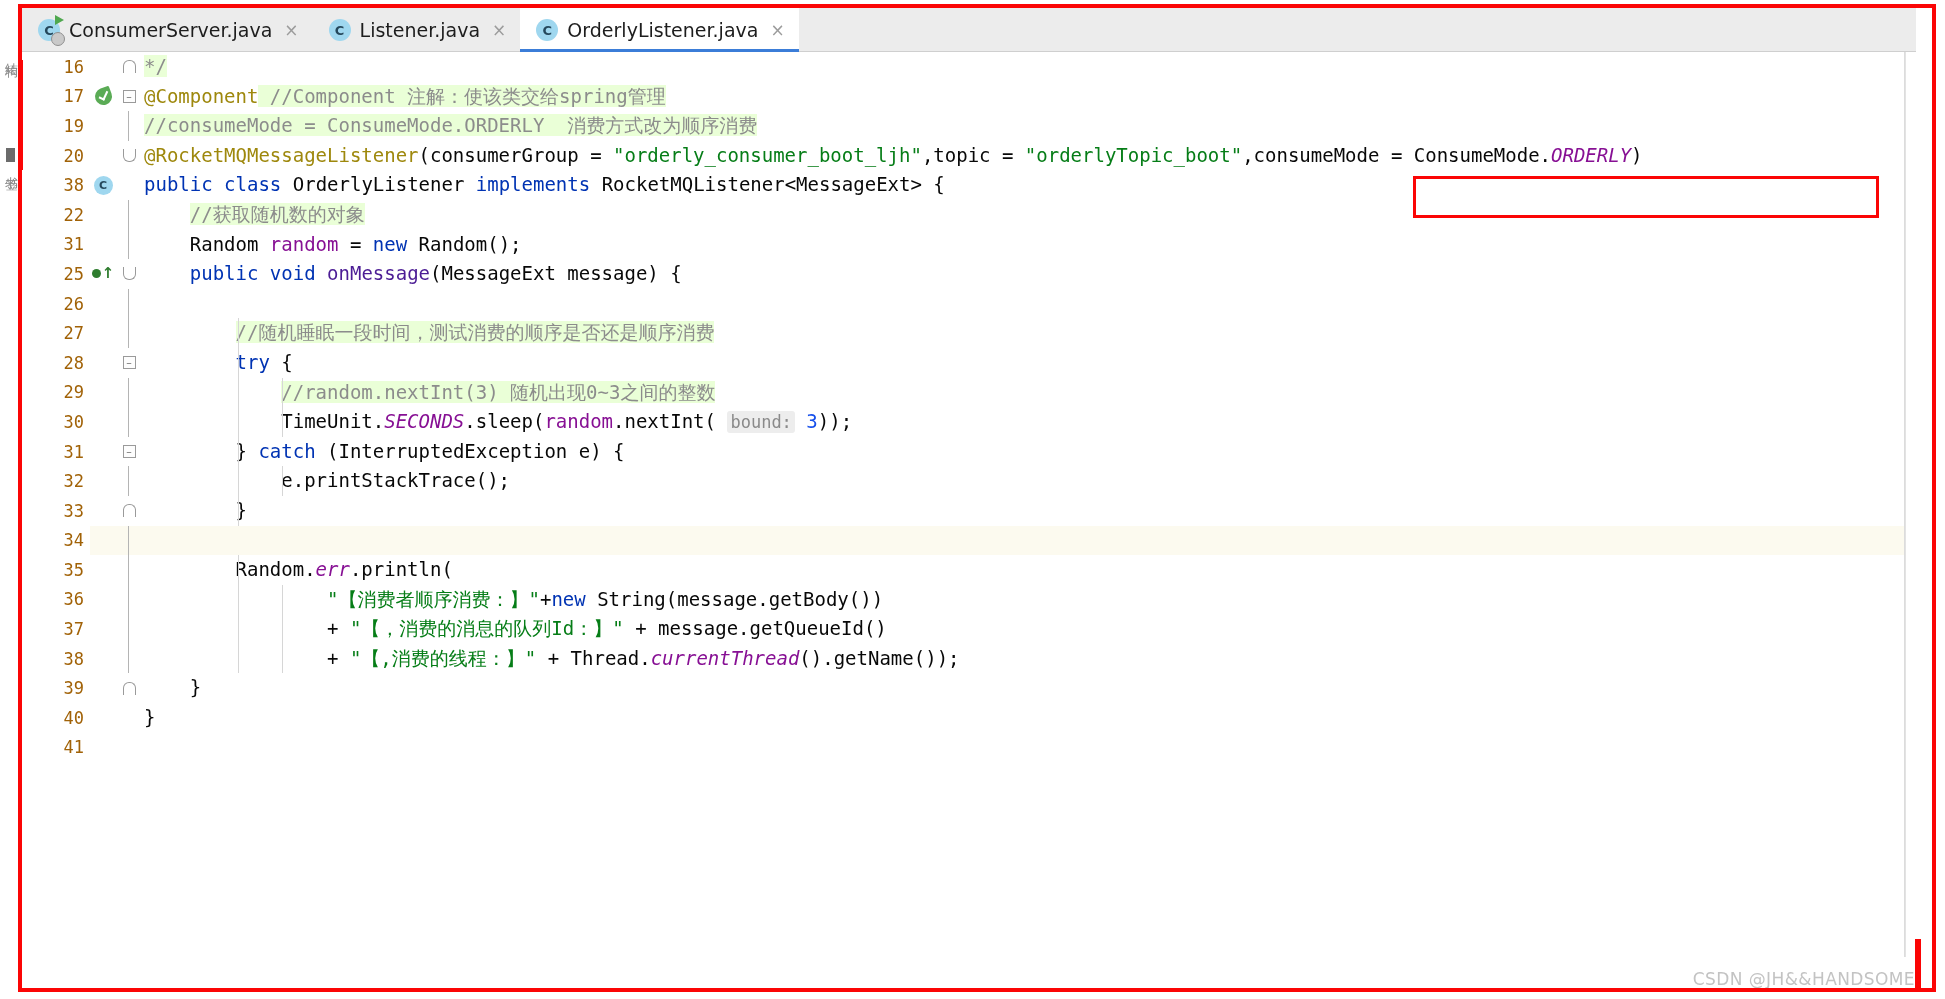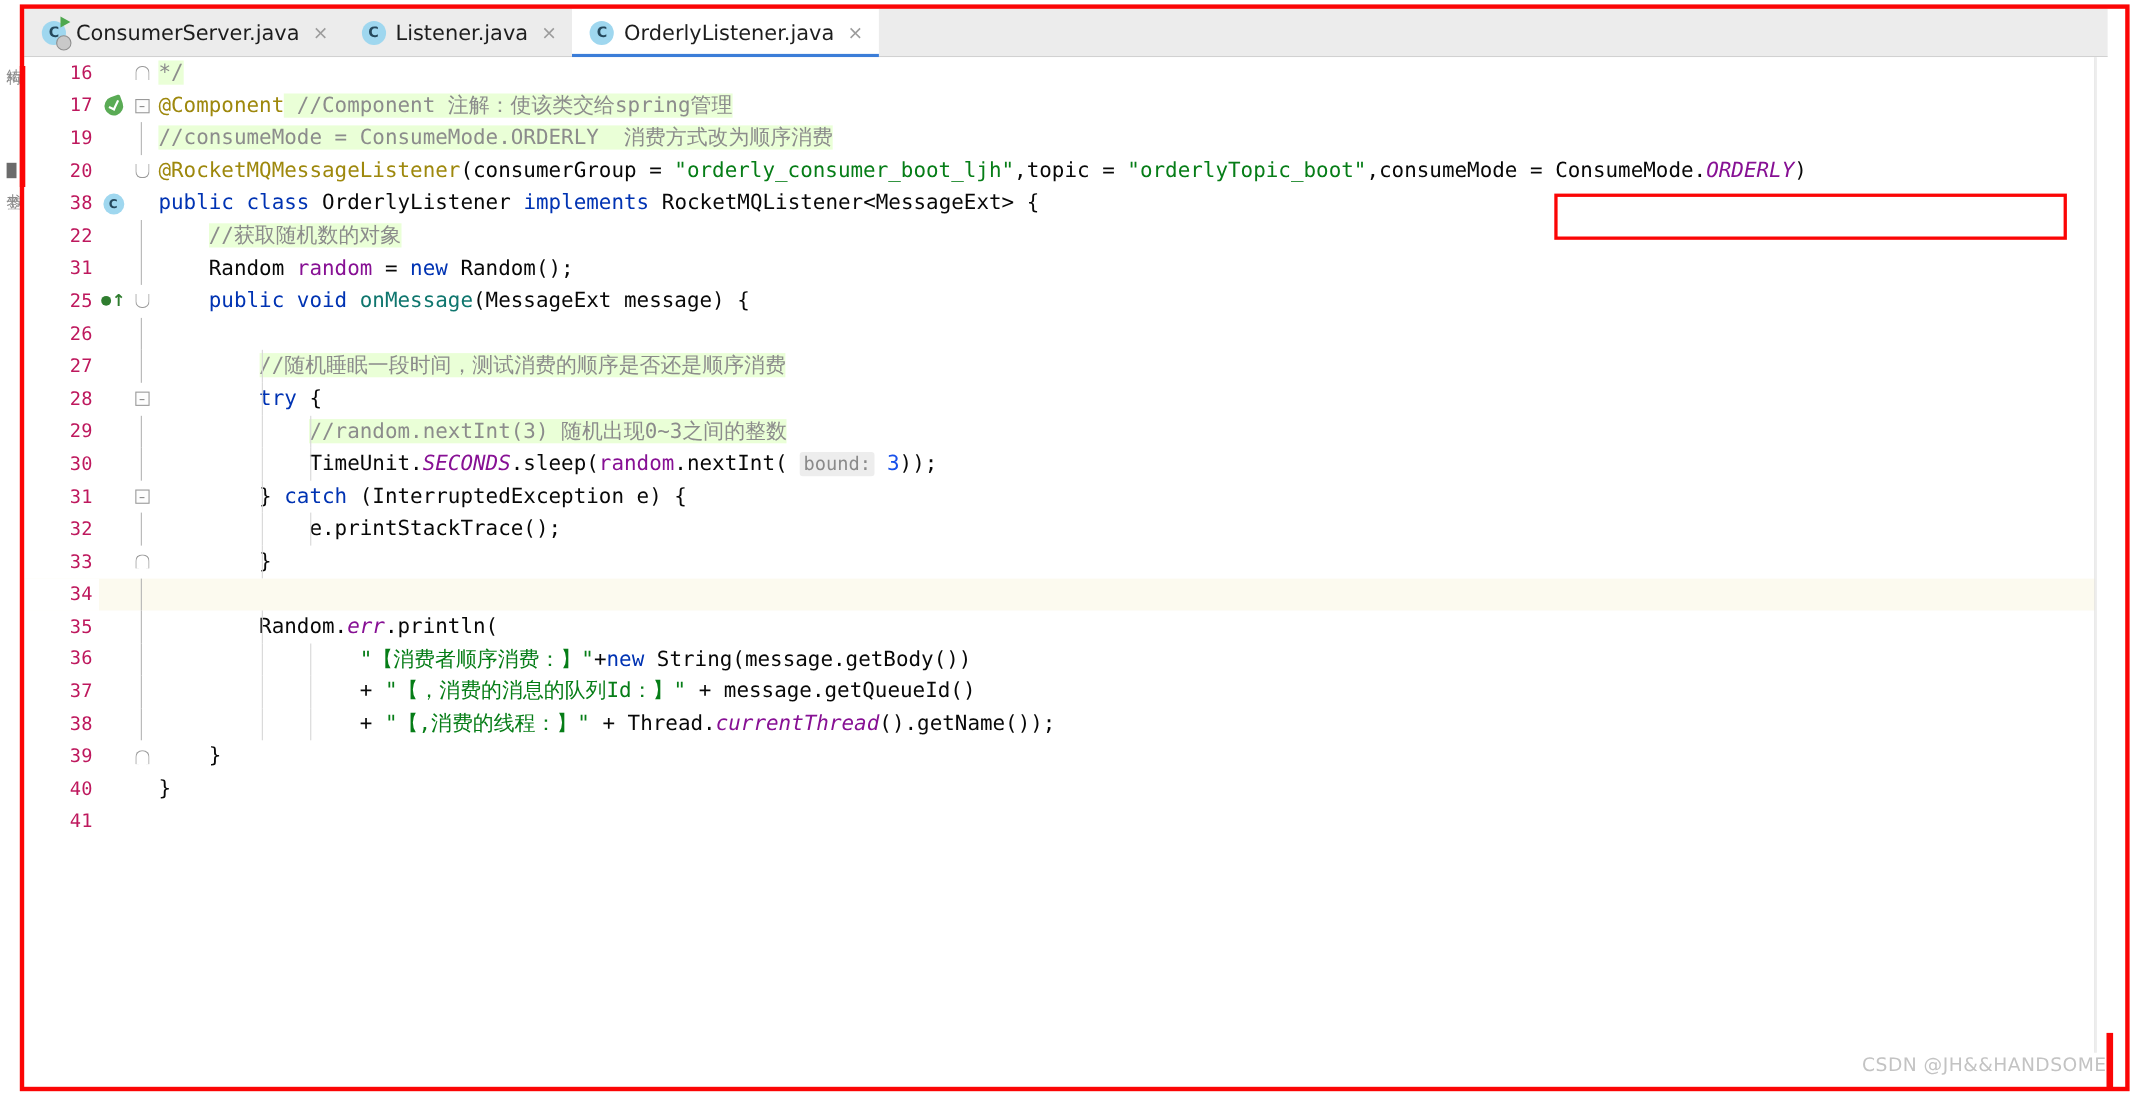--- a/index.html
+++ b/index.html
@@ -141,21 +141,21 @@
     background: #fcfaef;
   }
   .gutter {
     width: 68px;
     flex: 0 0 68px;
     height: 100%;
     display: flex;
     align-items: center;
     justify-content: flex-end;
     padding-right: 6px;
-    color: #be185d;
+    color: #a16207;
     font-size: 17px;
     font-family: "DejaVu Sans Mono", monospace;
     background: #ffffff;
   }
   .gutter-mark {
     width: 26px;
     flex: 0 0 26px;
     height: 100%;
     display: flex;
     align-items: center;
@@ -274,21 +274,21 @@
     background: #d6d6d6;
   }
 
   
   .t-kw      { color: #0033b3; }
   .t-anno    { color: #9e880d; }
   .t-comment { color: #8c8c8c; background: #eaffd7; }
   .t-string  { color: #067d17; }
   .t-field   { color: #871094; }
   .t-static  { color: #871094; font-style: italic; }
-  .t-method  { color: #0f766e; }
+  .t-method  { color: #4c1d95; }
   .t-num     { color: #1750eb; }
   .t-plain   { color: #080808; }
   .t-hint {
     color: #8a8a8a;
     background: #ededed;
     border-radius: 3px;
     padding: 1px 3px;
     font-size: 17px;
   }
 
@@ -313,21 +313,21 @@
   .right-sep {
     position: absolute;
     right: 40px; top: 52px;
     width: 1px; height: 905px;
     background: #dcdcdc;
   }
 
   
   .watermark {
     position: absolute;
-    right: 30px; bottom: 20px;
+    right: 30px; bottom: 10px;
     color: #c3c3c3;
     font-size: 17px;
     font-family: "DejaVu Sans", sans-serif;
     letter-spacing: 0.4px;
     white-space: nowrap;
   }
 
   
   .left-red-bar {
     position: absolute;

